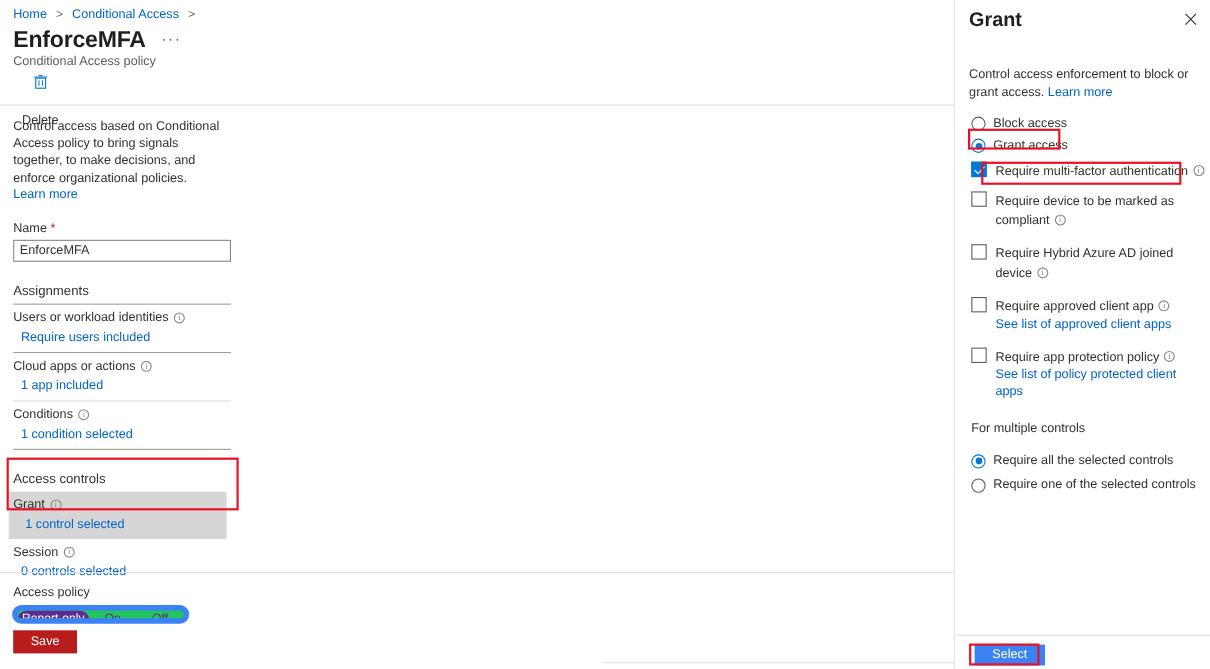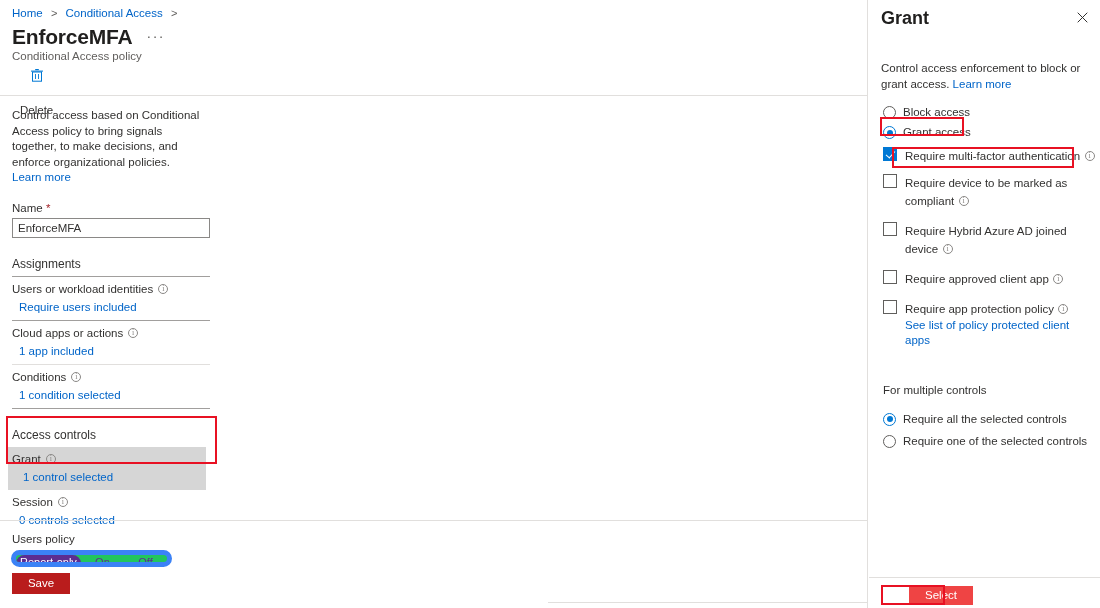--- a/index.html
+++ b/index.html
@@ -413,30 +413,29 @@
   .panel-footer-divider {
     position: absolute;
     left: 0; top: 577px;
     width: 231px; height: 1px;
     background: #e1dfdd;
   }
   .select-button {
     position: absolute;
     left: 17px; top: 586px;
     width: 64px; height: 19px;
-    background: #ef4444;
+    background: #3b82f6;
     color: #ffffff;
     border: none;
     font-size: 11.5px;
     font-family: "Liberation Sans", "DejaVu Sans", sans-serif;
     cursor: pointer;
     line-height: 19px;
     text-align: center;
     padding: 0;
-    margin-left: 23px;
   }
 </style>
 </head>
 <body>
 
 <div id="app">
 
   <div id="main-blade">
 
     <div class="breadcrumb">
@@ -525,21 +524,21 @@
         <div class="setting-label">
           <span>Session</span>
           <span class="info-icon"></span>
         </div>
         <div class="setting-value">0 controls selected</div>
       </div>
 
     </div>
 
     <div class="blade-footer-divider"></div>
-    <div class="enable-label">Users policy</div>
+    <div class="enable-label">Access policy</div>
 
     <div class="toggle-track">
       <span class="toggle-opt active">Report-only</span>
       <span class="toggle-opt">On</span>
       <span class="toggle-opt">Off</span>
     </div>
 
     <button class="save-button">Save</button>
     <div class="bottom-hairline"></div>
   </div>
@@ -594,20 +593,21 @@
           <span class="cb-label">Require Hybrid Azure AD joined device</span>
           <span class="info-icon"></span>
         </div>
       </div>
 
       <div class="cb-row" style="margin-bottom:12px;">
         <span class="cb-mark"></span>
         <div class="cb-body">
           <span class="cb-label">Require approved client app</span>
           <span class="info-icon"></span>
+          <span class="cb-sublink">See list of approved client apps</span>
         </div>
       </div>
 
       <div class="cb-row">
         <span class="cb-mark"></span>
         <div class="cb-body">
           <span class="cb-label">Require app protection policy</span>
           <span class="info-icon"></span>
           <span class="cb-sublink">See list of policy protected client apps</span>
         </div>

